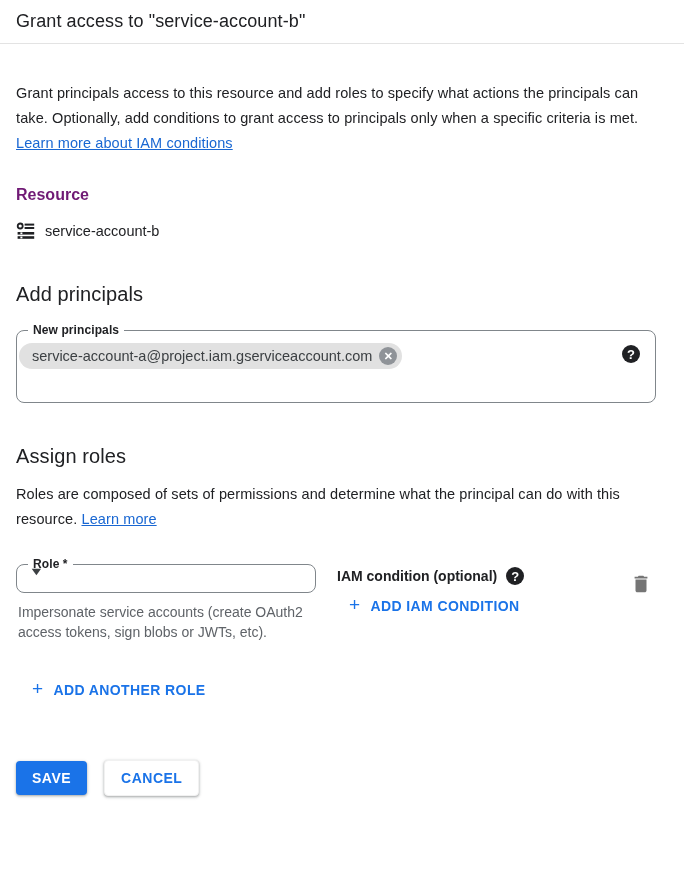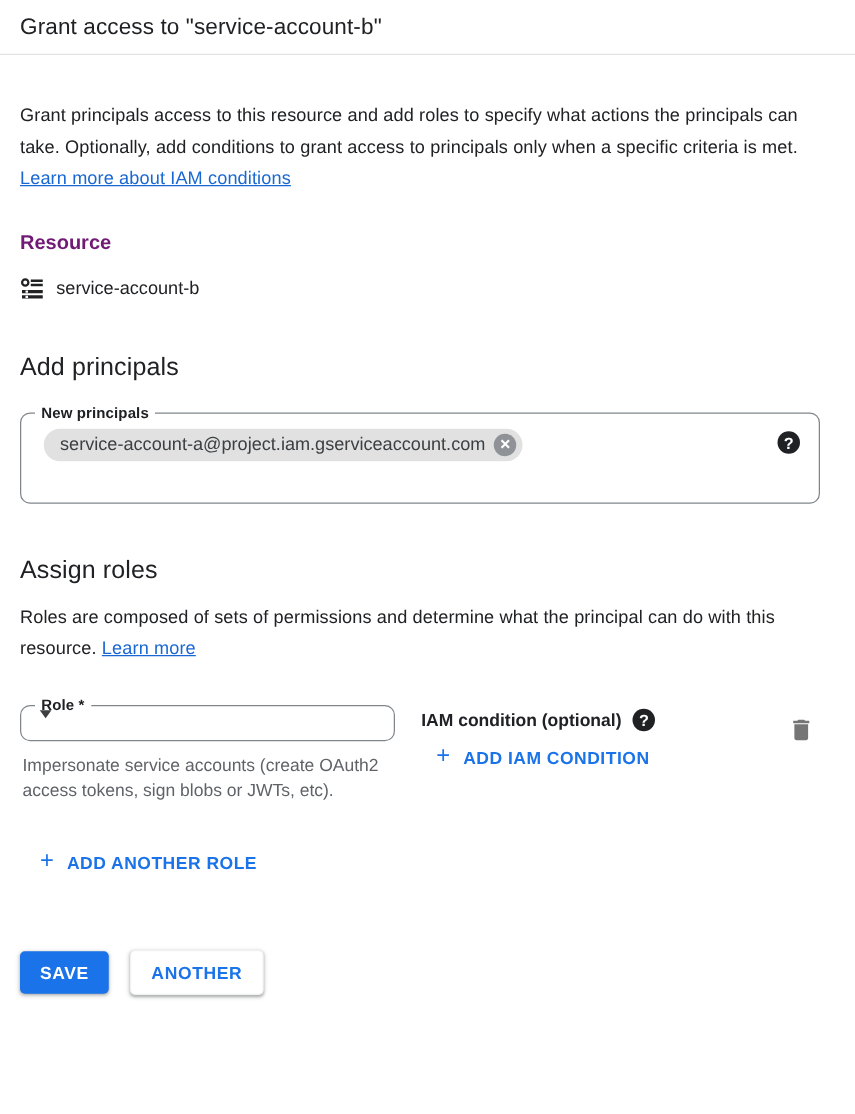--- a/index.html
+++ b/index.html
@@ -82,21 +82,21 @@
     font-size: 12px;
     font-weight: 700;
     color: #202124;
     letter-spacing: .1px;
     white-space: nowrap;
   }
   .principals-field {
     margin-top: 24px;
     height: 73px;
     width: 640px;
-    padding: 12px 18px;
+    padding: 12px 2px;
   }
   .chip {
     display: inline-flex;
     align-items: center;
     gap: 7px;
     background: #e1e1e1;
     border-radius: 14px;
     height: 26px;
     padding: 0 5px 0 13px;
     font-size: 14.5px;
@@ -279,17 +279,17 @@
       </div>
     </div>
 
     <button class="text-btn add-role-btn">
       <span class="plus-glyph">+</span>
       <span>ADD ANOTHER ROLE</span>
     </button>
 
     <div class="actions">
       <button class="btn btn-primary">SAVE</button>
-      <button class="btn btn-secondary">ANOTHER</button>
+      <button class="btn btn-secondary">CANCEL</button>
     </div>
 
   </div>
 </div>
 
 </body></html>

